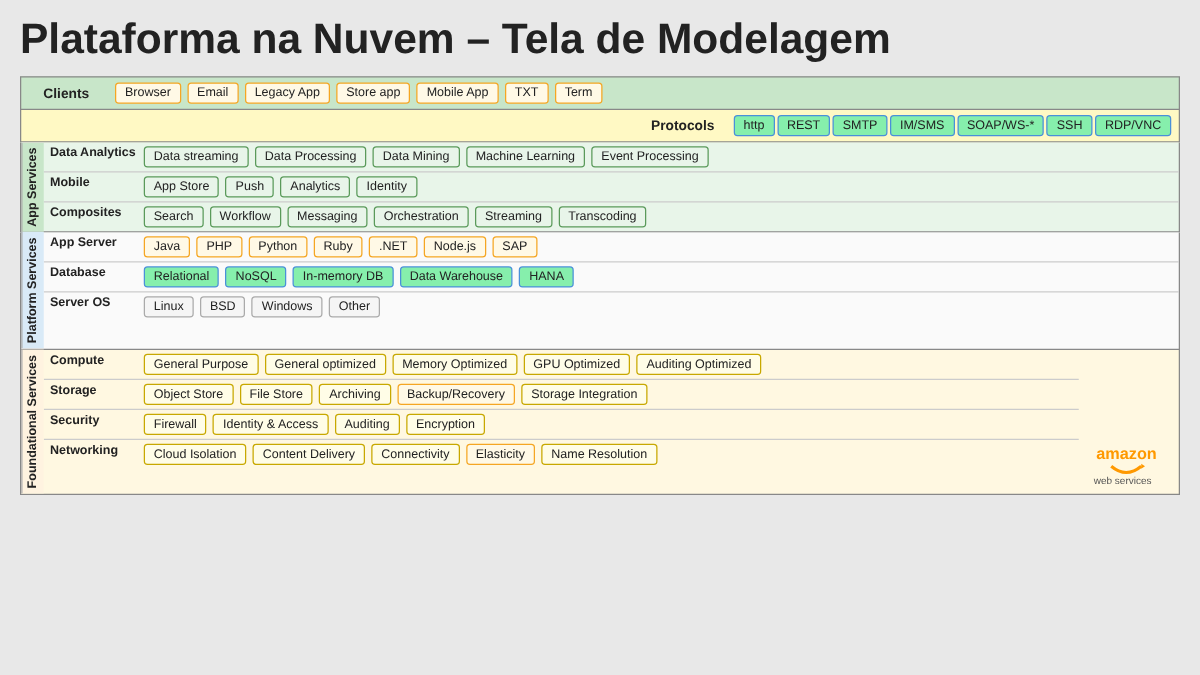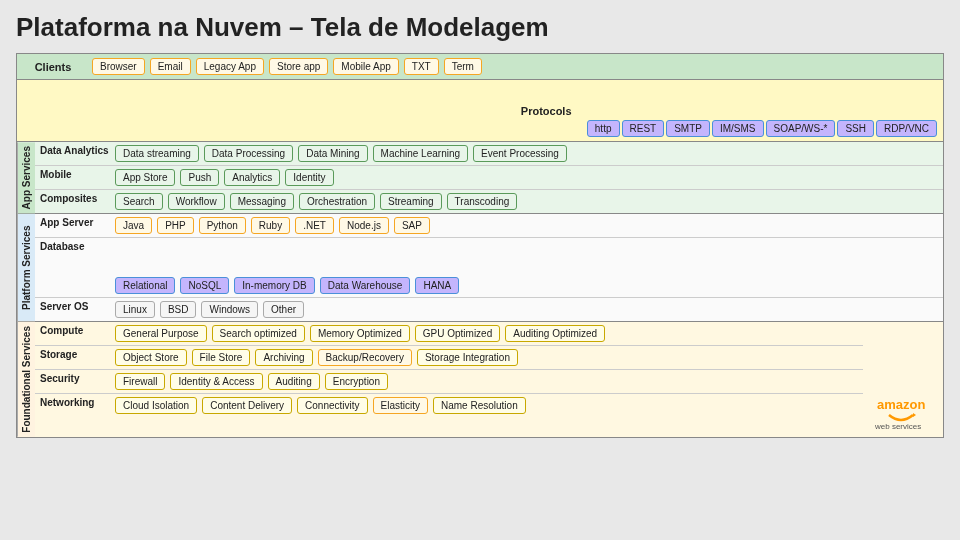--- a/index.html
+++ b/index.html
@@ -10,21 +10,21 @@
       height: 540px;
       overflow: hidden;
     }
     .page {
       width: 960px;
       height: 540px;
       background: #e8e8e8;
       padding: 12px 16px 8px 16px;
     }
     .main-title {
-      font-size: 26px;
+      font-size: 34px;
       font-weight: bold;
       color: #222;
       margin-bottom: 10px;
     }
     
     .clients-row {
       display: flex;
       align-items: center;
       background: #c8e6c9;
       border: 1.5px solid #888;
@@ -42,21 +42,21 @@
     .chip {
       border: 1.5px solid #f5a623;
       background: #fff9e6;
       border-radius: 3px;
       padding: 2px 7px;
       font-size: 10px;
       color: #222;
       white-space: nowrap;
     }
     .chip-orange { border-color: #f5a623; background: #fff9e6; }
-    .chip-blue { border-color: #4a90d9; background: #c4b5fd; margin-top: 36px; }
+    .chip-blue { border-color: #4a90d9; background: #86efac; }
     .chip-green { border-color: #5a9a5a; background: #e8f5e9; }
     .chip-yellow { border-color: #c8a800; background: #fffde7; }
     
     .protocols-row {
       display: flex;
       align-items: center;
       background: #fff9c4;
       border: 1.5px solid #888;
       border-top: none;
       padding: 4px 6px;
@@ -237,21 +237,21 @@
       </div>
     </div>
 
     <div class="foundational-section">
       <div class="vertical-label" style="background:#fff3e0; border-right:1px solid #aaa;">Foundational Services</div>
       <div class="foundational-inner">
 
         <div class="service-row">
           <span class="row-label">Compute</span>
           <span class="chip chip-yellow">General Purpose</span>
-          <span class="chip chip-yellow">Search optimized</span>
+          <span class="chip chip-yellow">General optimized</span>
           <span class="chip chip-yellow">Memory Optimized</span>
           <span class="chip chip-yellow">GPU Optimized</span>
           <span class="chip chip-yellow">Auditing Optimized</span>
         </div>
 
         <div class="service-row">
           <span class="row-label">Storage</span>
           <span class="chip chip-yellow">Object Store</span>
           <span class="chip chip-yellow">File Store</span>
           <span class="chip chip-yellow">Archiving</span>

